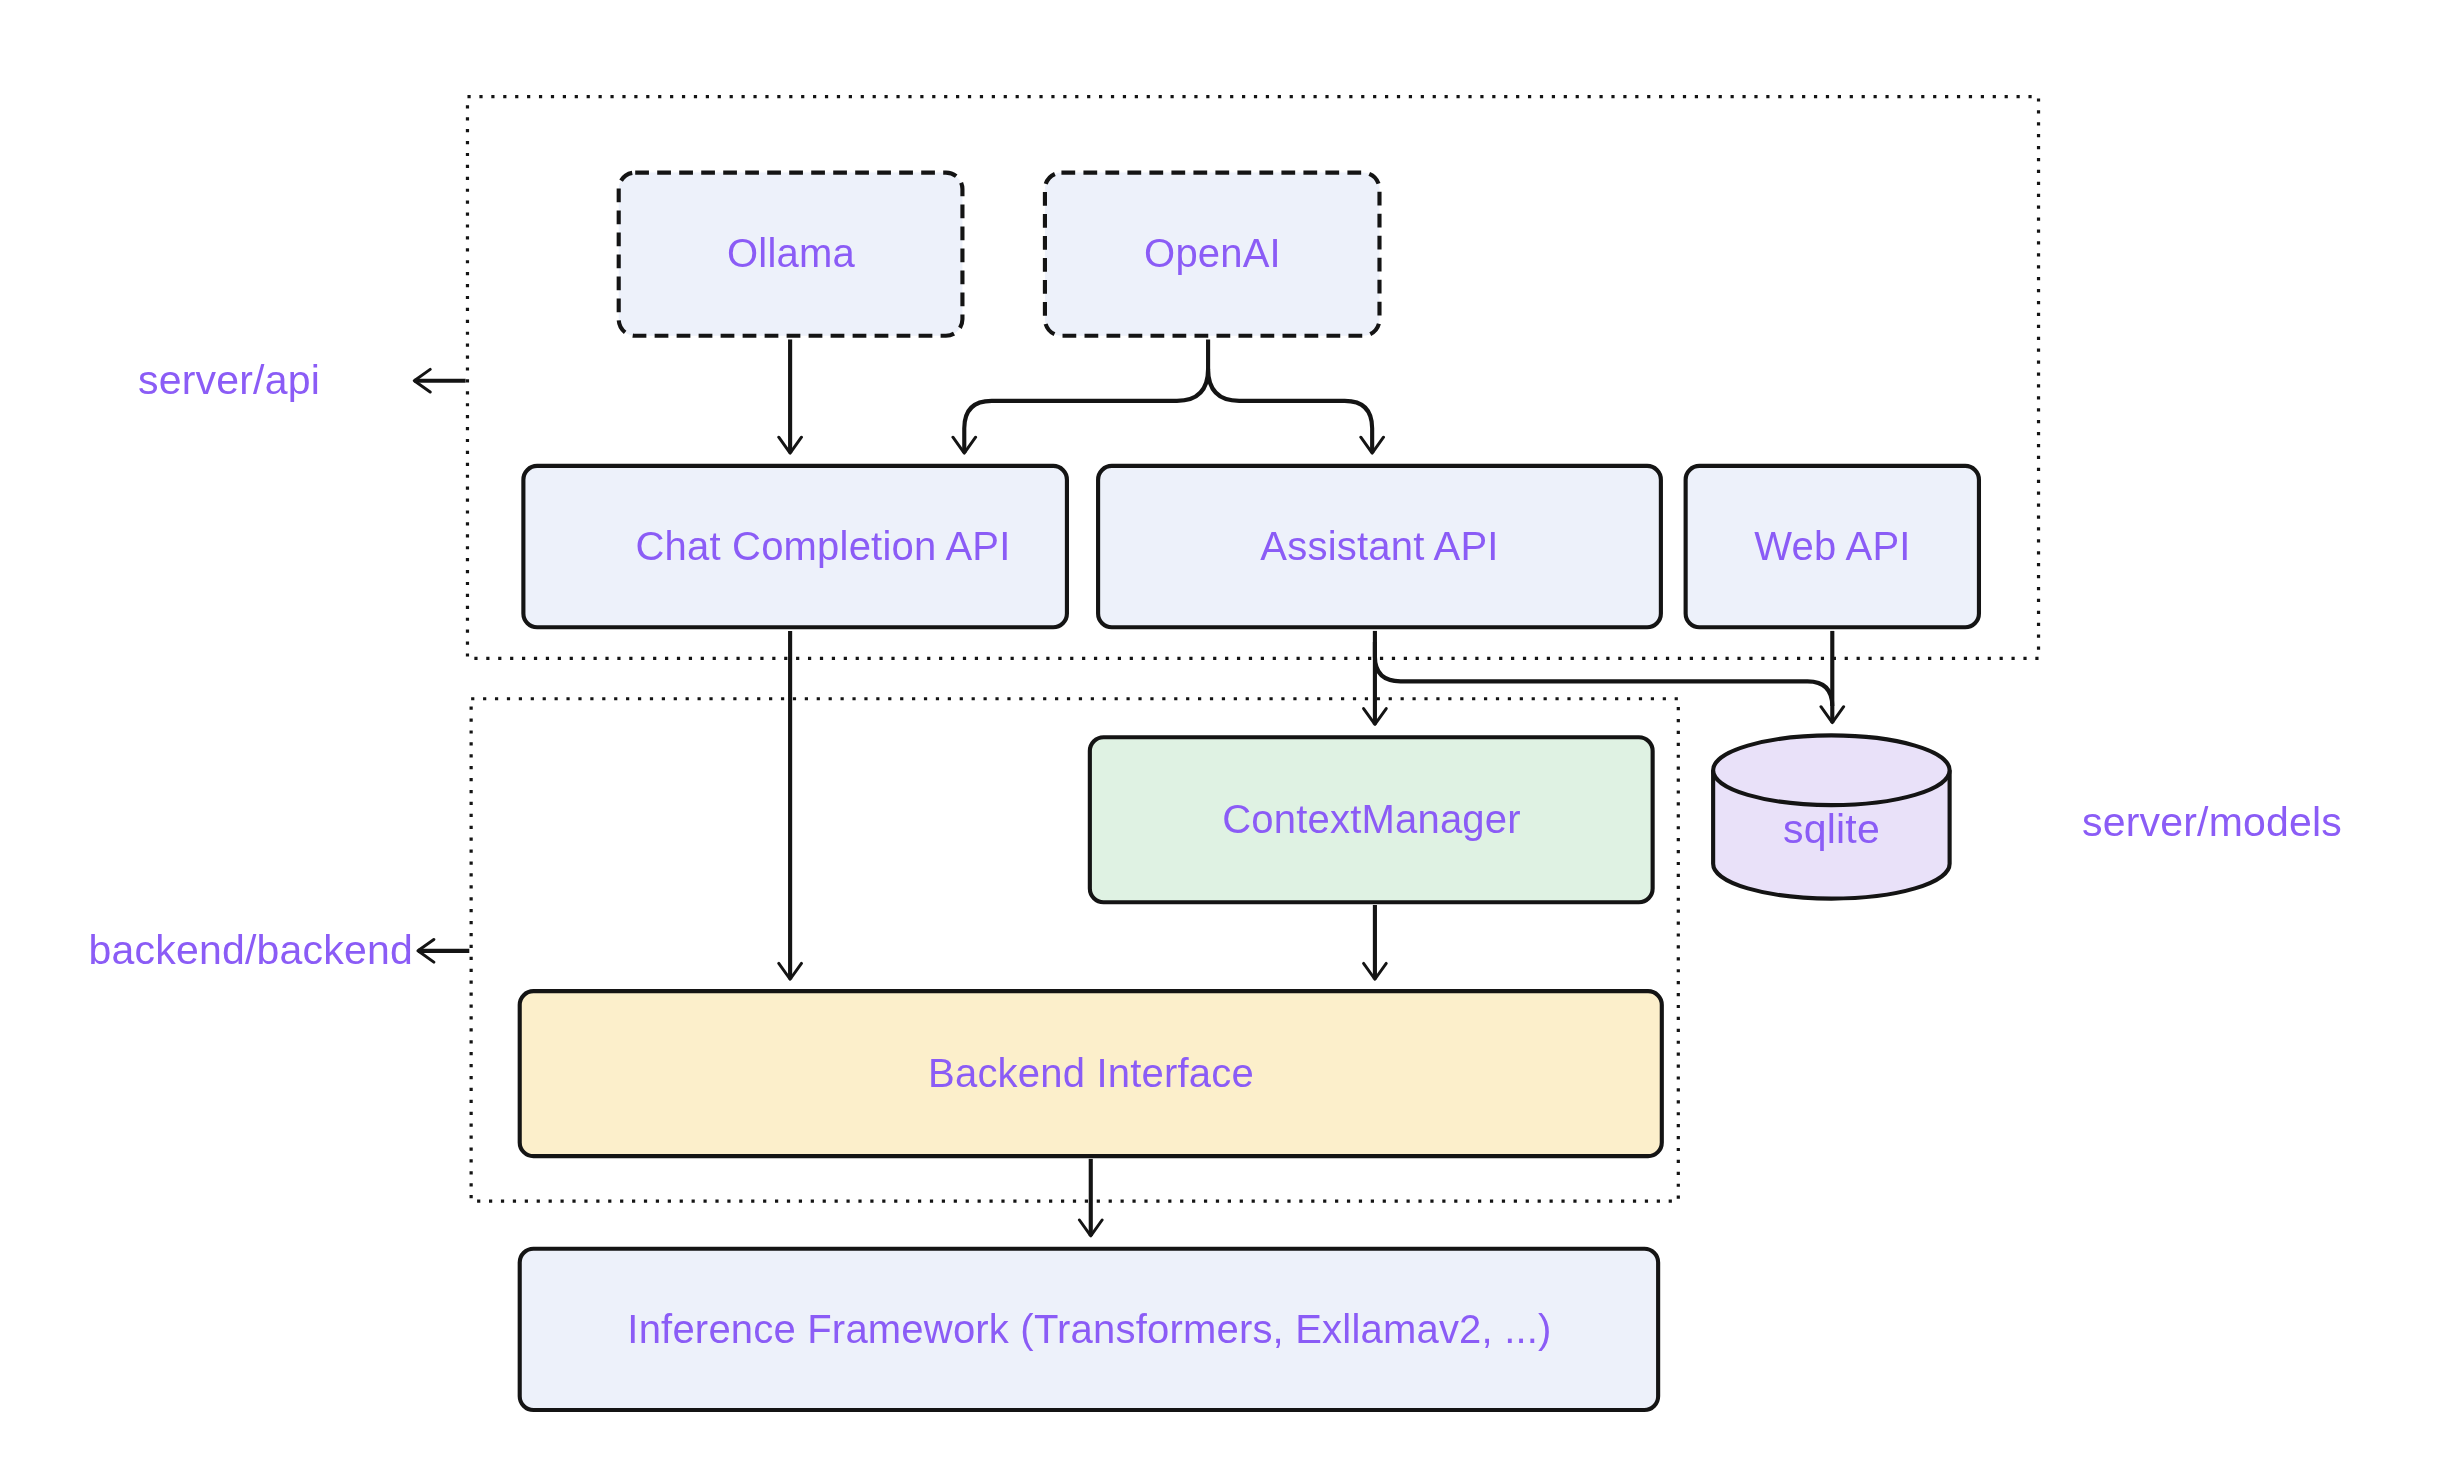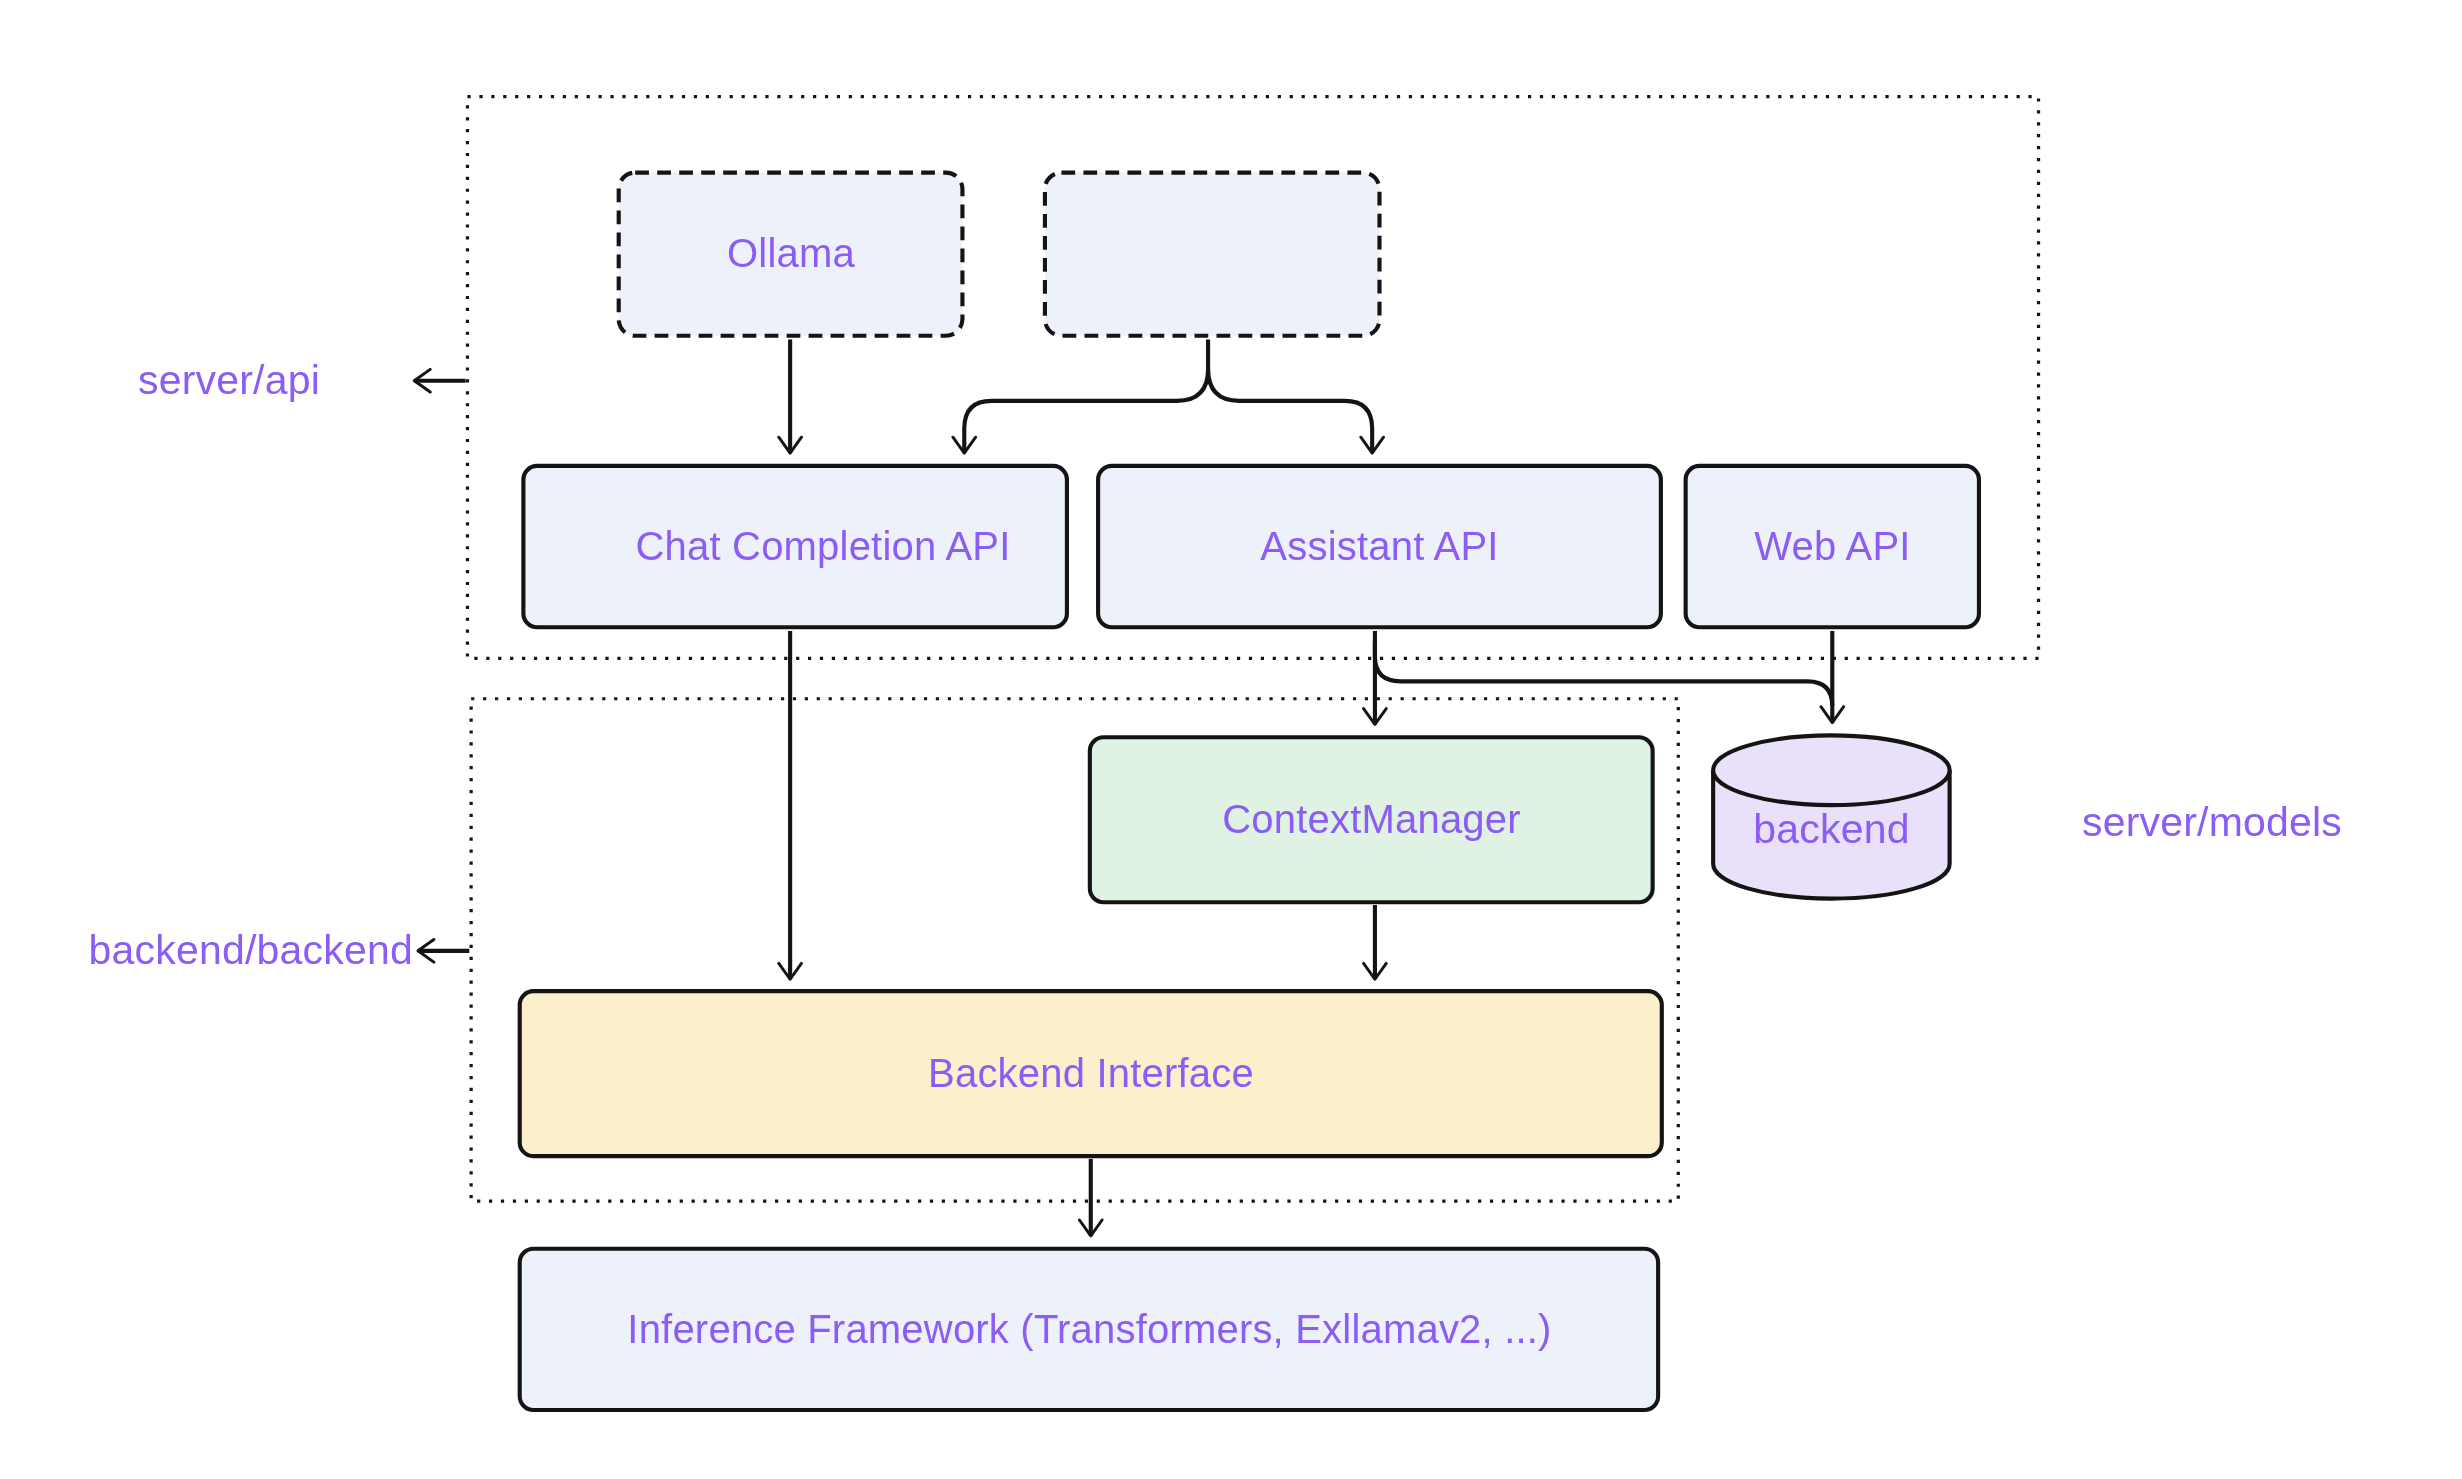--- a/index.html
+++ b/index.html
@@ -82,32 +82,33 @@
     <rect x="567" y="1362" width="1242" height="176" rx="15" fill="#EDF1FA" stroke="#141414" stroke-width="4.5"></rect>
 
     <g>
       <path d="M 1869 840 L 1869 942 A 129 38 0 0 0 2127 942 L 2127 840" fill="#E9E1F9" stroke="#141414" stroke-width="4.5" stroke-linejoin="round"></path>
       <ellipse cx="1998" cy="840" rx="129" ry="38" fill="#E9E1F9" stroke="#141414" stroke-width="4.5"></ellipse>
     </g>
   </svg>
 
   <div class="lbl" style="left:619px; top:172px; width:344px; line-height:163px;">Ollama</div>
 
+  <div class="lbl" style="left:1045px; top:172px; width:335px; line-height:163px;">OpenAI</div>
 
   <div class="lbl" style="left:523px; top:466px; width:544px; line-height:161px;padding-left:28px;">Chat Completion API</div>
 
   <div class="lbl" style="left:1098px; top:466px; width:563px; line-height:161px;">Assistant API</div>
 
   <div class="lbl" style="left:1686px; top:466px; width:293px; line-height:161px;">Web API</div>
 
   <div class="lbl two-line" style="left:1090px; top:737px; width:563px; height:165px;text-align:center;">
     <span>ContextManager</span>
   </div>
 
-  <div class="lbl" style="left:1713px; top:777px; width:237px; line-height:105px; font-size:41px;">backend</div>
+  <div class="lbl" style="left:1713px; top:777px; width:237px; line-height:105px; font-size:41px;">sqlite</div>
 
   <div class="lbl" style="left:520px; top:991px; width:1142px; line-height:165px;">Backend Interface</div>
 
   <div class="lbl" style="left:520px; top:1249px; width:1139px; line-height:161px;">Inference Framework (Transformers, Exllamav2, ...)</div>
 
   <div class="lbl side-lbl" style="left:138px; top:353px; width:270px; line-height:55px; text-align:left;">server/api</div>
 
   <div class="lbl side-lbl" style="left:81px; top:923px; width:332px; line-height:55px; text-align:right;">backend/backend</div>
 
   <div class="lbl side-lbl" style="left:2034px; top:795px; width:348px; line-height:55px; text-align:left;margin-left:48px;">server/models</div>

